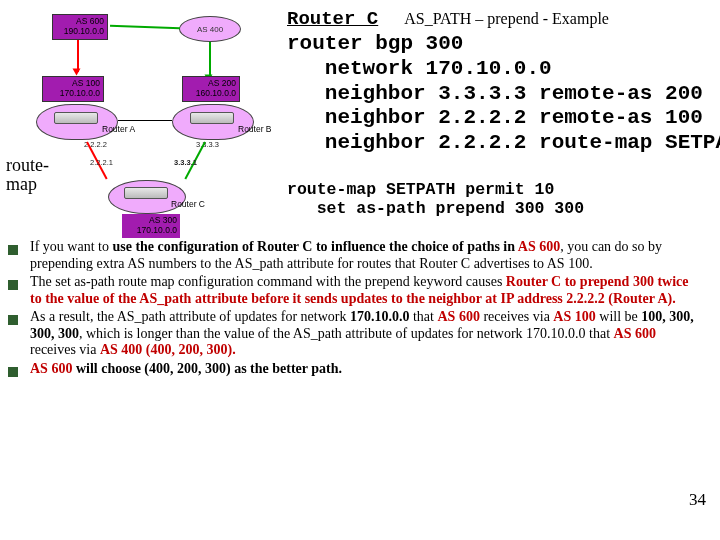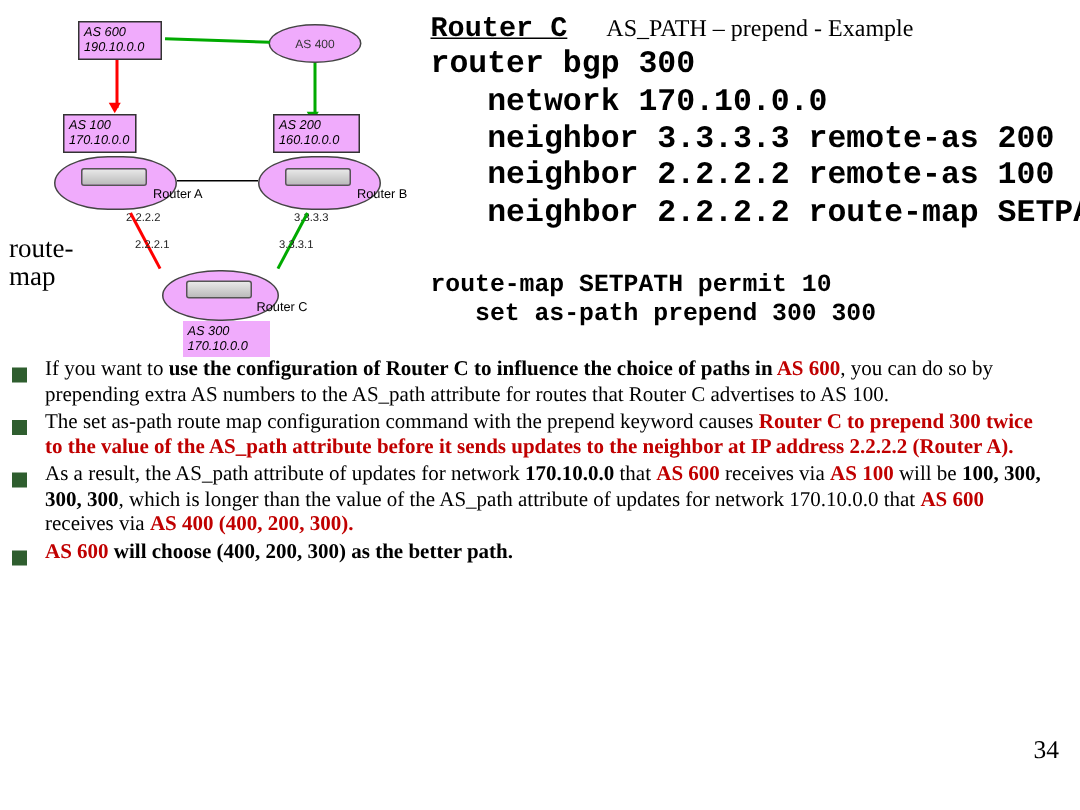--- a/index.html
+++ b/index.html
@@ -16,27 +16,26 @@
     gap: 8px;
   }
   .diagram {
     width: 275px; height: 225px;
     position: relative;
     flex-shrink: 0;
   }
   .as-box {
     position: absolute;
     border: 1px solid #333;
-    background: #f0abfc;
+    background: #a21caf;
     font-size: 8.5px;
-    text-align: left;
+    text-align: right;
     line-height: 1.15;
     padding: 2px 3px;
     color: #000;
-    font-style: italic;
   }
   .cloud {
     position: absolute;
     border: 1.5px solid #444;
     border-radius: 50%;
     background: #f0abfc;
     font-size: 8px;
     display: flex;
     align-items: center;
     justify-content: center;
@@ -143,21 +142,21 @@
     <div class="cloud" style="left:175px;top:8px;width:62px;height:26px;">AS 400</div>
 
     <div class="line-r" style="left:73px;top:32px;width:2px;height:32px;"></div>
     <div class="arrow-r" style="left:69px;top:60px;transform:rotate(90deg);"></div>
 
     <div class="line-g" style="left:106px;top:18px;width:70px;height:2px;transform:rotate(2deg);"></div>
 
     <div class="line-g" style="left:205px;top:34px;width:2px;height:36px;"></div>
     <div class="arrow-g" style="left:201px;top:66px;transform:rotate(90deg);"></div>
 
-    <div class="as-box" style="left:38px;top:68px;width:49px;">AS 100
+    <div class="as-box" style="left:38px;top:68px;width:62px;">AS 100
 170.10.0.0</div>
 
     <div class="as-box" style="left:178px;top:68px;width:58px;">AS 200
 160.10.0.0</div>
 
     <div class="cloud" style="left:32px;top:96px;width:82px;height:36px;border-radius:40px/20px;"></div>
     <div class="router" style="left:50px;top:104px;"></div>
     <div class="rlabel" style="left:53px;top:116px;">Router A</div>
     <div class="small-ip" style="left:56px;top:132px;padding-left:24px;">2.2.2.2</div>
 
@@ -165,21 +164,21 @@
     <div class="router" style="left:186px;top:104px;"></div>
     <div class="rlabel" style="left:189px;top:116px;">Router B</div>
     <div class="small-ip" style="left:192px;top:132px;">3.3.3.3</div>
 
     <div class="arrow-line" style="left:114px;top:112px;width:54px;height:1px;"></div>
 
     <div class="line-r" style="left:82px;top:134px;width:2px;height:42px;transform:rotate(-28deg);transform-origin:top;"></div>
     <div class="line-g" style="left:200px;top:134px;width:2px;height:42px;transform:rotate(28deg);transform-origin:top;"></div>
 
     <div class="small-ip" style="left:86px;top:150px;">2.2.2.1</div>
-    <div class="small-ip" style="left:182px;top:150px;">3.3.3.1</div>
+    <div class="small-ip" style="left:170px;top:150px;font-weight:bold;">3.3.3.1</div>
 
     <div class="cloud" style="left:104px;top:172px;width:78px;height:34px;border-radius:40px/18px;"></div>
     <div class="router" style="left:120px;top:179px;"></div>
     <div class="rlabel" style="left:122px;top:191px;">Router C</div>
     <div class="as-box" style="left:118px;top:206px;width:58px;border:none;">AS 300
 170.10.0.0</div>
   </div>
 
   <div class="config">
     <div class="hdr-row">

